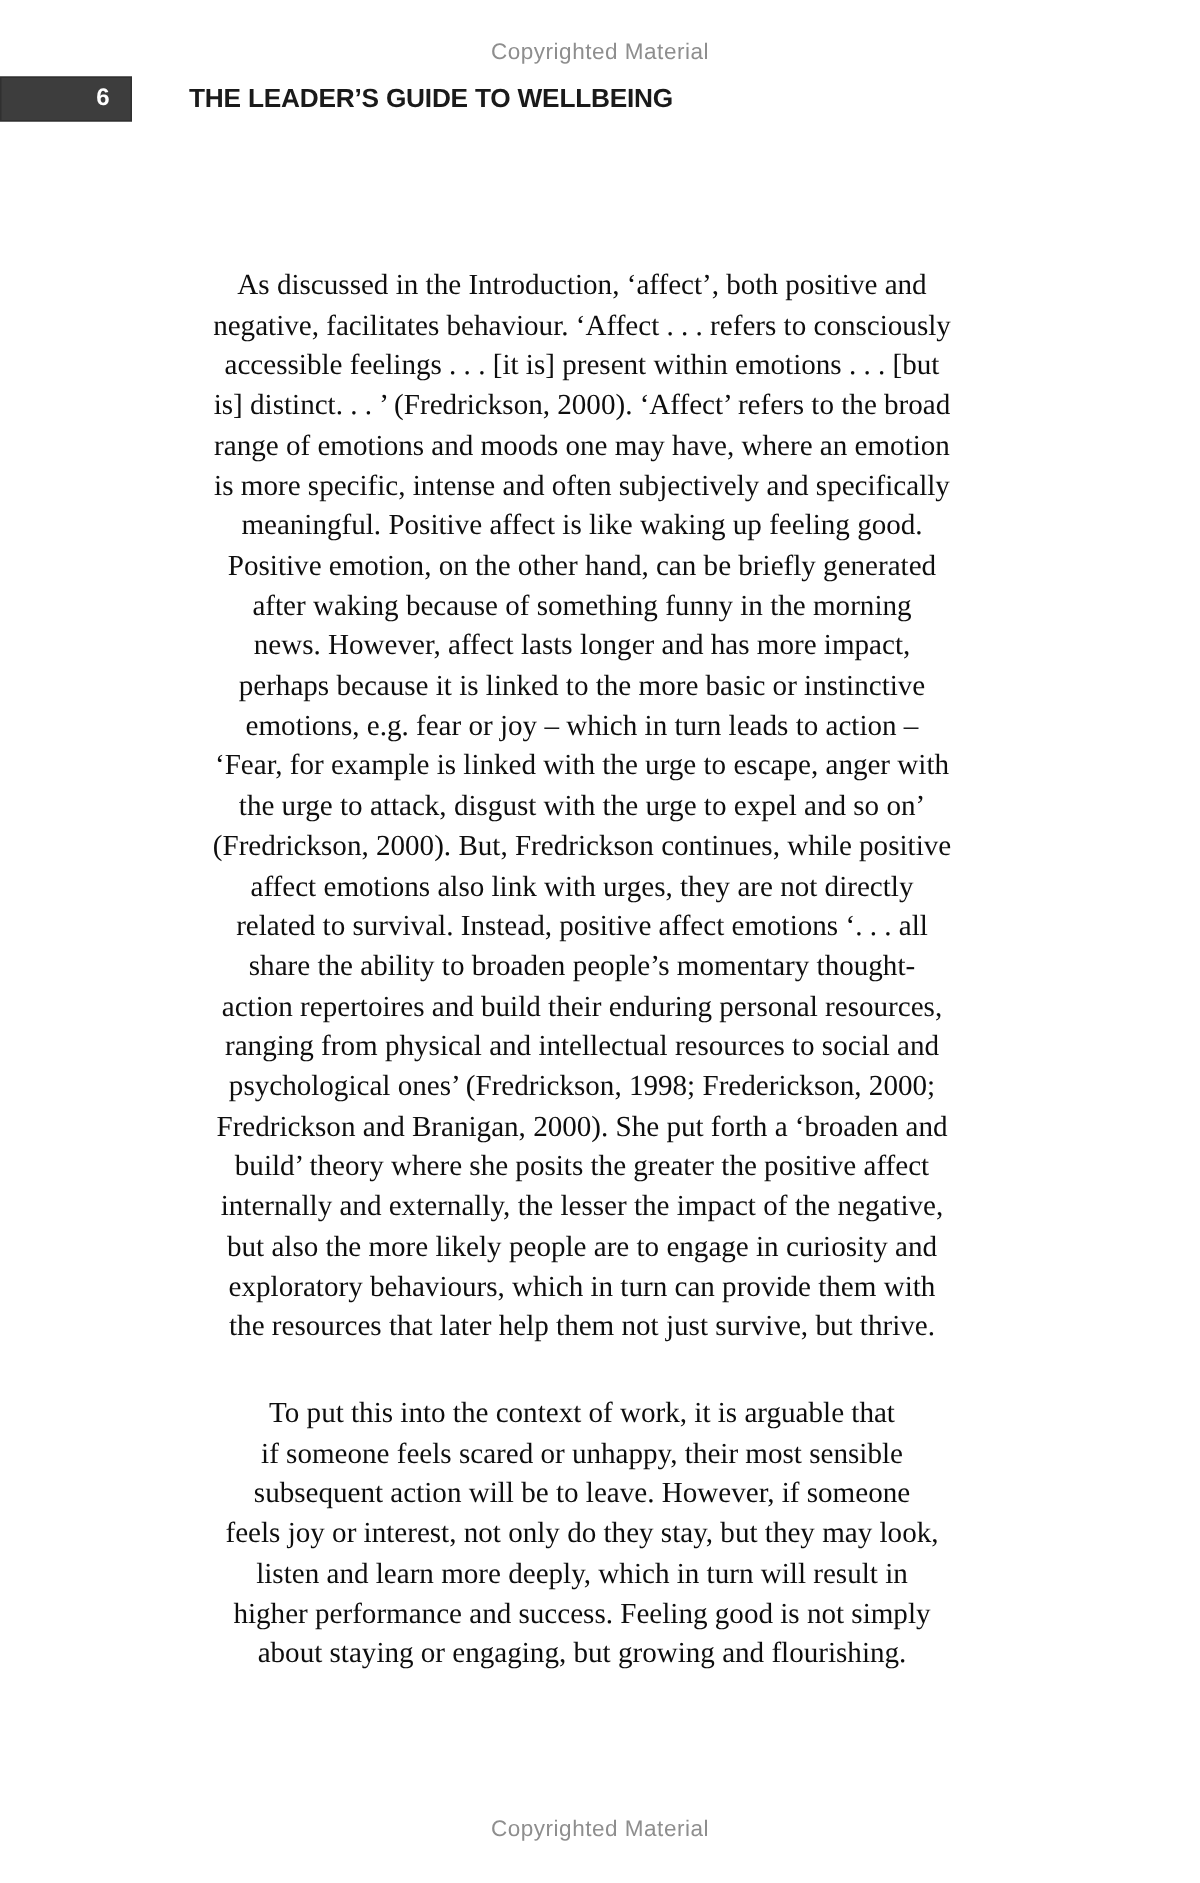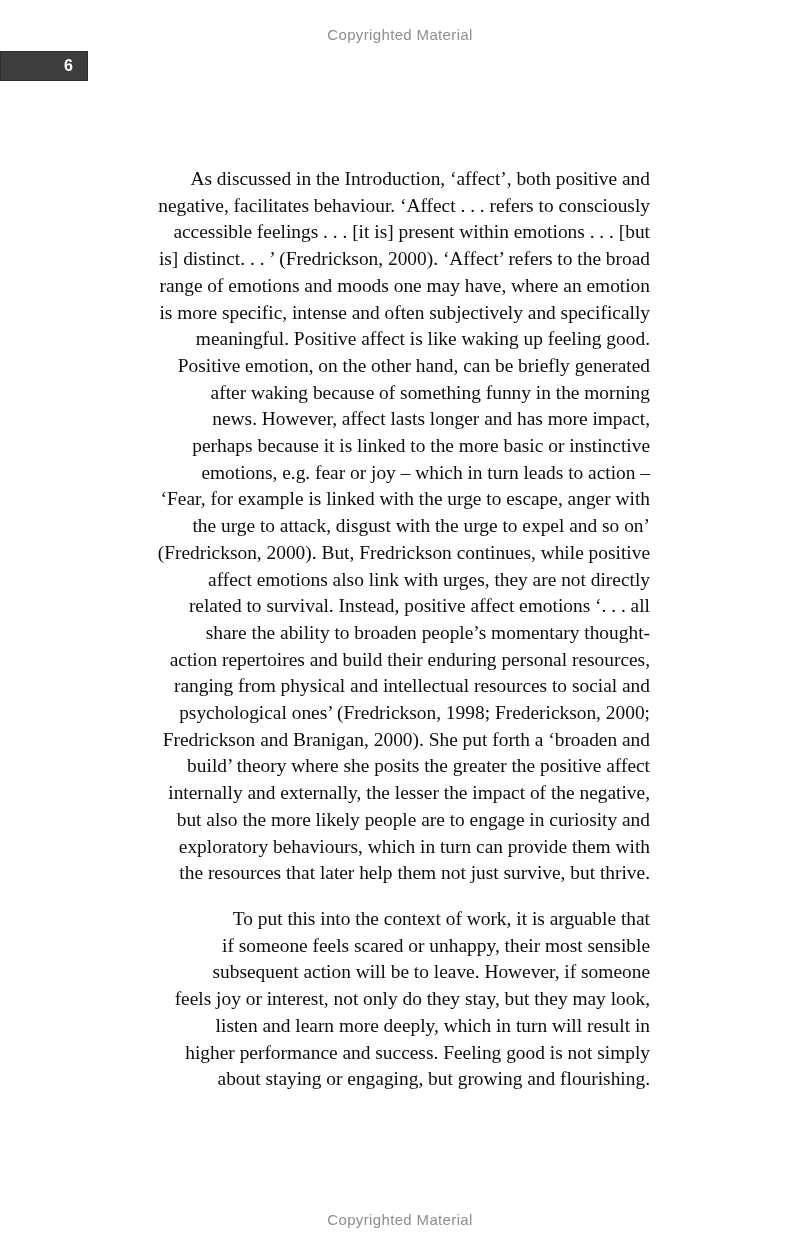--- a/index.html
+++ b/index.html
@@ -82,26 +82,26 @@
 
   
   .text-column {
     position: absolute;
     left: 126px;
     top: 166px;
     width: 524px;
   }
 
   .body-par {
-    margin: 0;
+    margin: 12px;
     font-family: "Liberation Serif", "DejaVu Serif", serif;
     font-size: 19.4px;
     line-height: 26.7px;
     color: #0e0e0e;
-    text-align: right;
+    text-align: center;
     white-space: pre-line;
   }
 
   .section-heading {
     margin: 0;
     padding-top: 41px;
     font-family: "Liberation Sans", "DejaVu Sans", sans-serif;
     font-weight: 400;
     font-size: 25.5px;
     line-height: 30px;
@@ -117,20 +117,21 @@
 <body>
 
 <div class="page">
 
   <div class="watermark watermark-top">Copyrighted Material</div>
 
   <div class="running-head">
     <div class="folio-box">
       <span class="folio-number">6</span>
     </div>
+    <div class="running-title">THE LEADER’S GUIDE TO WELLBEING</div>
   </div>
 
   <div class="text-column">
 
     <p class="body-par">As discussed in the Introduction, ‘affect’, both positive and
 negative, facilitates behaviour. ‘Affect . . . refers to consciously
 accessible feelings . . . [it is] present within emotions . . . [but
 is] distinct. . . ’ (Fredrickson, 2000). ‘Affect’ refers to the broad
 range of emotions and moods one may have, where an emotion
 is more specific, intense and often subjectively and specifically

